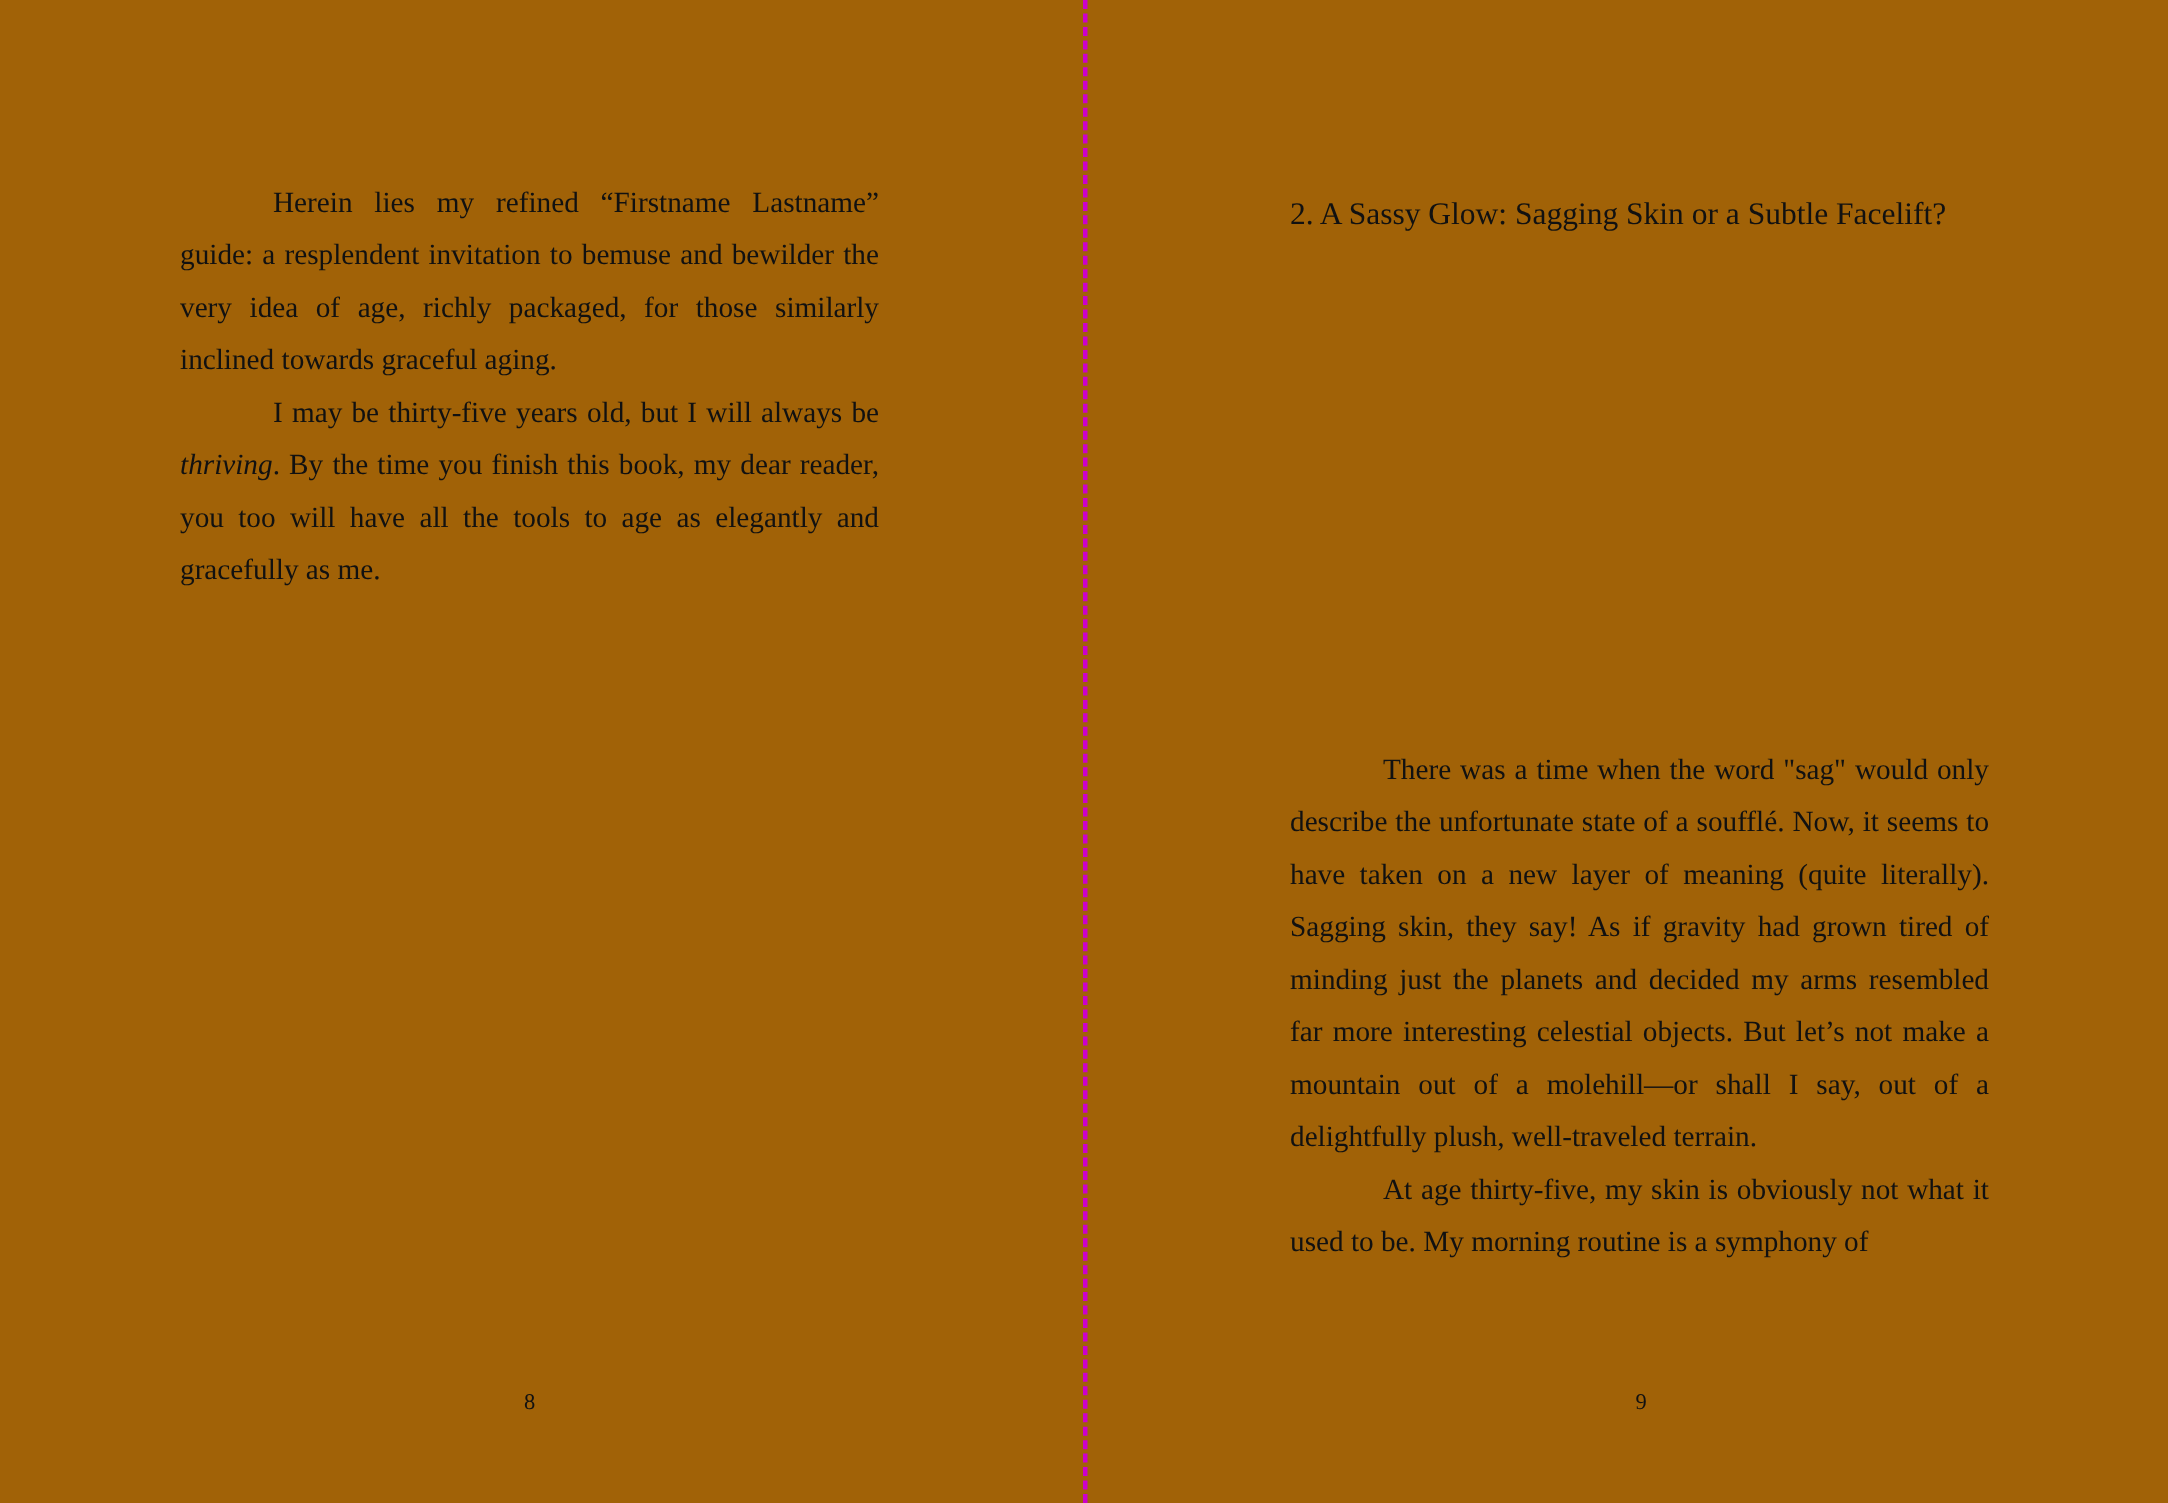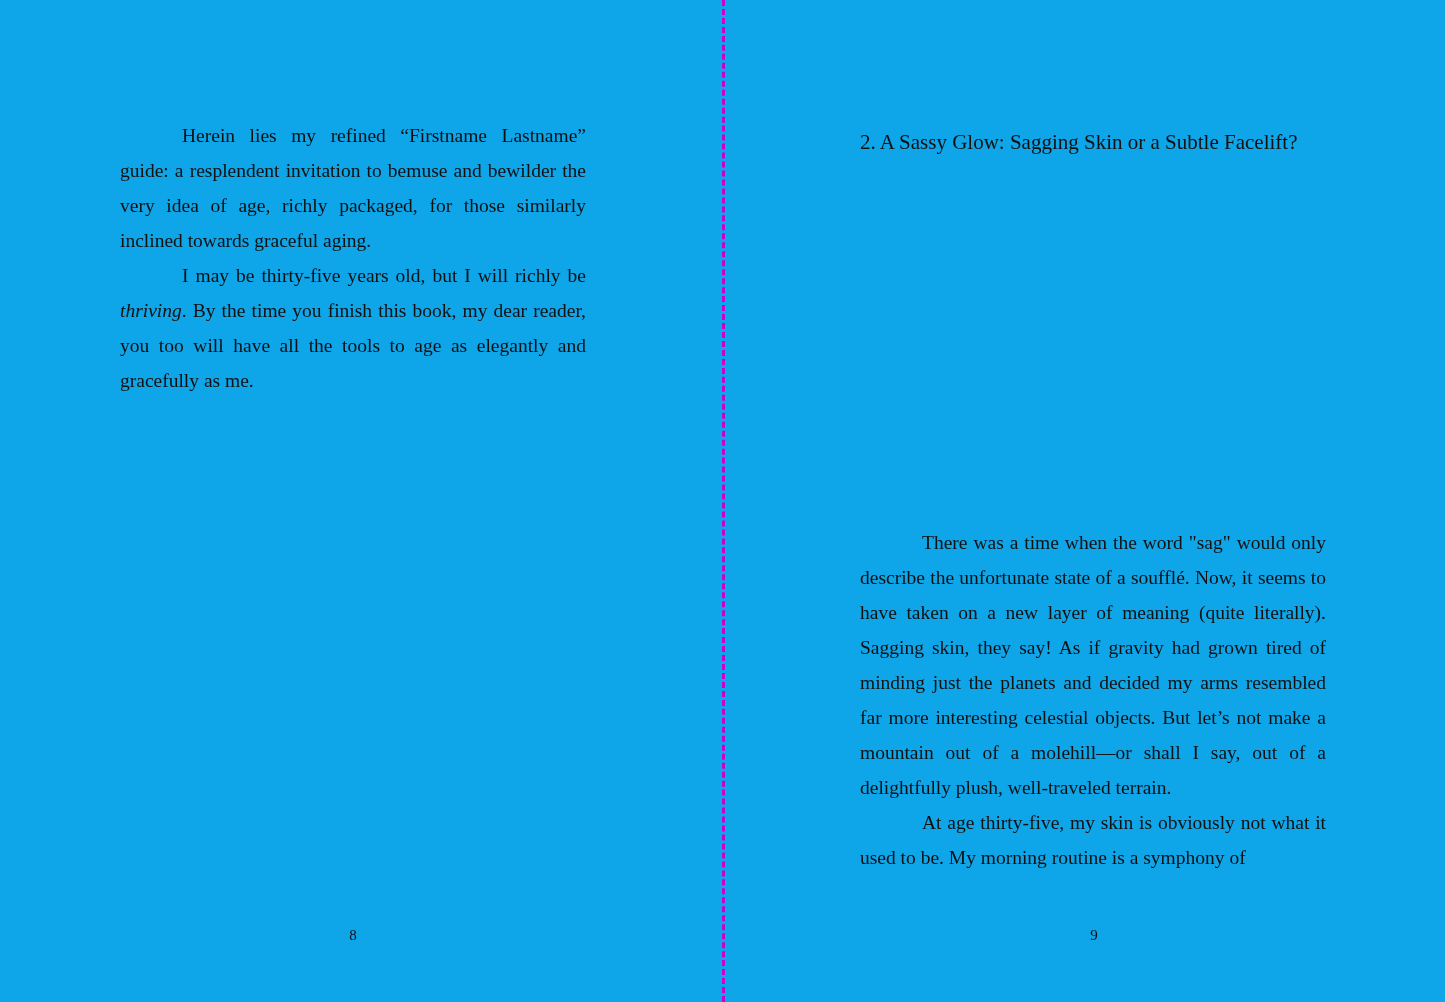--- a/index.html
+++ b/index.html
@@ -4,21 +4,21 @@
 <style>
   html, body {
     margin: 0;
     padding: 0;
     background: #ffffff;
   }
   .spread {
     position: relative;
     width: 1445px;
     height: 1002px;
-    background: #0ea5e9;
+    background: #a16207;
     font-family: "Liberation Serif", serif;
     color: #111111;
     overflow: hidden;
   }
   .gutter {
     position: absolute;
     top: 0;
     bottom: 0;
     left: 722px;
     width: 0;
@@ -45,21 +45,21 @@
     line-height: 35px;
     text-align: justify;
     text-justify: inter-word;
   }
   .page-left .text-block {
     left: 120px;
     top: 118px;
   }
   .page-right .body-block {
     left: 137px;
-    top: 525px;
+    top: 496px;
     width: 466px;
   }
   .chapter-title {
     position: absolute;
     left: 137px;
     top: 120px;
     width: 480px;
     font-size: 21px;
     line-height: 45px;
     text-align: left;
@@ -85,21 +85,21 @@
   .page-right .folio { left: 0; transform: translateX(10px); }
 </style>
 </head>
 <body>
 
 <div class="spread">
 
   <div class="page page-left">
     <div class="text-block">
       <p class="para">Herein lies my refined “Firstname Lastname” guide: a resplendent invitation to bemuse and bewilder the very idea of age, richly packaged, for those similarly inclined towards graceful aging.</p>
-      <p class="para"><span>I may be thirty-five years old, but I will richly be </span><em>thriving</em><span>. By the time you finish this book, my dear reader, you too will have all the tools to age as elegantly and gracefully as me.</span></p>
+      <p class="para"><span>I may be thirty-five years old, but I will always be </span><em>thriving</em><span>. By the time you finish this book, my dear reader, you too will have all the tools to age as elegantly and gracefully as me.</span></p>
     </div>
     <div class="folio">8</div>
   </div>
 
   <div class="page page-right">
     <div class="chapter-title">2. A Sassy Glow: Sagging Skin or a Subtle Facelift?</div>
     <div class="text-block body-block">
       <p class="para">There was a time when the word "sag" would only describe the unfortunate state of a soufflé. Now, it seems to have taken on a new layer of meaning (quite literally). Sagging skin, they say! As if gravity had grown tired of minding just the planets and decided my arms resembled far more interesting celestial objects. But let’s not make a mountain out of a molehill—or shall I say, out of a delightfully plush, well-traveled terrain.</p>
       <p class="para">At age thirty-five, my skin is obviously not what it used to be. My morning routine is a symphony of</p>
     </div>

